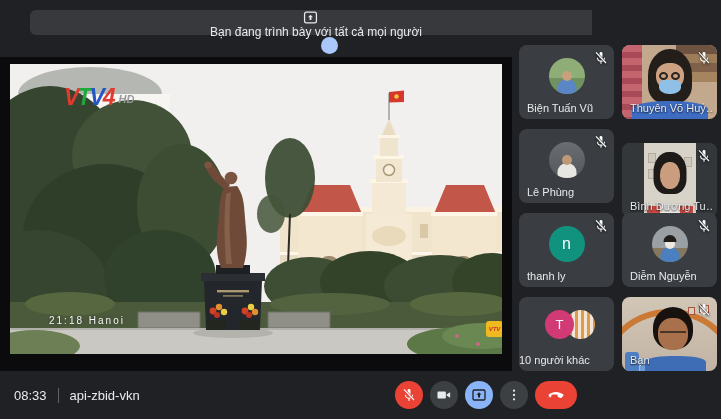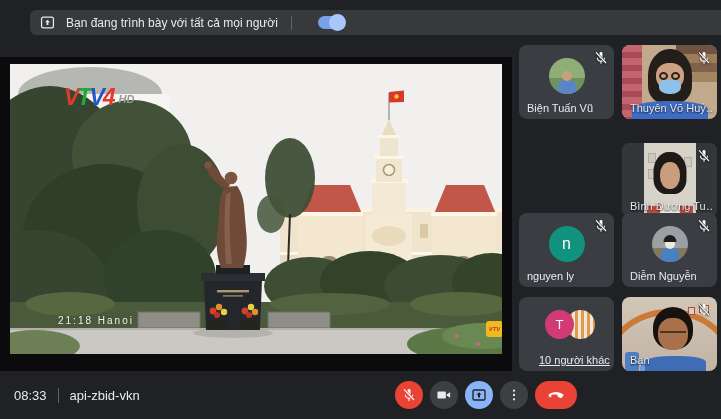--- a/index.html
+++ b/index.html
@@ -1,41 +1,41 @@
 <!DOCTYPE html>
 <html><head>
 <meta charset="utf-8">
 <style>
   * { margin:0; padding:0; box-sizing:border-box; }
   html,body { width:721px; height:419px; background:#202124; }
   .stage { position:relative; width:721px; height:419px; background:#202124; overflow:hidden;
            font-family:"Liberation Sans",sans-serif; color:#e8eaed; }
 
   
-  .banner { position:absolute; left:30px; top:10px; width:691px; height:25px;
+  .banner { position:absolute; left:30px; top:10px; width:562px; height:25px;
             background:#37393c; border-radius:6px 0 0 6px; display:flex; align-items:center;
-            padding-left:10px; font-size:12px; color:#e8eaed; }
+            padding-left:10px; font-size:12px; color:#e8eaed;flex-direction:column; }
   .banner .txt { white-space:nowrap; }
   .banner-icon { width:15px; height:15px; margin-right:11px; flex:0 0 auto; }
   .banner-divider { width:1px; height:14px; background:#5f6368; margin:0 13px; }
   .toggle { position:relative; width:26px; height:13px; border-radius:7px; background:#7aa0e8;
             margin-left:13px; cursor:pointer; }
   .toggle .knob { position:absolute; right:-2px; top:-2px; width:17px; height:17px;
                   border-radius:50%; background:#a9c7fb; }
 
   
   .present-black { position:absolute; left:0; top:57px; width:512px; height:314px; background:#0b0b0d; }
   .video { position:absolute; left:10px; top:7px; width:492px; height:290px; overflow:hidden; background:#efeeec; }
   .video svg { display:block; }
   .logo { position:absolute; left:54px; top:22px; display:flex; align-items:flex-start;
           font-style:italic; font-weight:bold; font-size:23px; letter-spacing:-2px; line-height:1; }
   .lg-r { color:#e23a2e; } .lg-g { color:#1fa83c; } .lg-b { color:#2457c5; }
   .logo .hd { font-size:11px; color:#96989b; font-style:italic; letter-spacing:0;
               margin-left:5px; margin-top:8px; font-weight:bold; }
-  .vclock { position:absolute; left:48px; top:251px; font-size:10px; letter-spacing:2px;
+  .vclock { position:absolute; left:39px; top:251px; font-size:10px; letter-spacing:2px;
             color:#f4f4f2; text-shadow:0 0 3px rgba(40,40,40,.7); }
   .vtv-bug { position:absolute; left:476px; top:257px; width:17px; height:16px; background:#f0b91f;
              border-radius:3px; display:flex; align-items:center; justify-content:center;
              font-size:6px; font-weight:bold; color:#c0392b; font-style:italic; }
 
   
   .tile { position:absolute; width:95px; height:74px; border-radius:8px; background:#3a3d41;
           overflow:hidden; cursor:pointer; }
   .tile .name { position:absolute; left:8px; bottom:5px; font-size:11px; color:#e8eaed;
                 white-space:nowrap; max-width:84px; overflow:hidden; z-index:6; }
@@ -315,20 +315,34 @@
     <svg class="micoff" viewBox="0 0 24 24">
       <rect x="9.8" y="3" width="4.4" height="10" rx="2.2" fill="#fff"></rect>
       <path d="M6.8 11.5a5.2 5.2 0 0 0 10.4 0" fill="none" stroke="#fff" stroke-width="1.6"></path>
       <line x1="12" y1="16.7" x2="12" y2="20.5" stroke="#fff" stroke-width="1.6"></line>
       <line x1="4.5" y1="3.5" x2="19.5" y2="19.5" stroke="#3a3d41" stroke-width="3.4"></line>
       <line x1="4.5" y1="3.5" x2="19.5" y2="19.5" stroke="#fff" stroke-width="1.7"></line>
     </svg>
     <span class="name">Biện Tuấn Vũ</span>
   </div>
 
+  <div class="tile" style="left:519px;top:129px;">
+    <div class="avatar" style="background:linear-gradient(180deg,#6a6e72,#54585c);">
+      <div class="av-body" style="background:#e8e6e2;"></div>
+        <div class="av-head" style="background:#bd9a76;"></div>
+    </div>
+    <svg class="micoff" viewBox="0 0 24 24">
+      <rect x="9.8" y="3" width="4.4" height="10" rx="2.2" fill="#fff"></rect>
+      <path d="M6.8 11.5a5.2 5.2 0 0 0 10.4 0" fill="none" stroke="#fff" stroke-width="1.6"></path>
+      <line x1="12" y1="16.7" x2="12" y2="20.5" stroke="#fff" stroke-width="1.6"></line>
+      <line x1="4.5" y1="3.5" x2="19.5" y2="19.5" stroke="#3a3d41" stroke-width="3.4"></line>
+      <line x1="4.5" y1="3.5" x2="19.5" y2="19.5" stroke="#fff" stroke-width="1.7"></line>
+    </svg>
+    <span class="name">Lê Phùng</span>
+  </div>
 
   <div class="tile video-tile" style="left:622px;top:143px;">
     <div>
       <div class="b-bg"></div>
       <div class="b-strip"></div>
       <div class="b-frame" style="left:26px;top:10px;"></div>
       <div class="b-frame" style="left:26px;top:26px;"></div>
       <div class="b-frame" style="left:62px;top:14px;"></div>
       <div class="b-hair"></div>
         <div class="b-face"></div>
@@ -348,21 +362,21 @@
     <div class="avatar" style="background:#11927e;">
       <span class="initial">n</span>
     </div>
     <svg class="micoff" viewBox="0 0 24 24">
       <rect x="9.8" y="3" width="4.4" height="10" rx="2.2" fill="#fff"></rect>
       <path d="M6.8 11.5a5.2 5.2 0 0 0 10.4 0" fill="none" stroke="#fff" stroke-width="1.6"></path>
       <line x1="12" y1="16.7" x2="12" y2="20.5" stroke="#fff" stroke-width="1.6"></line>
       <line x1="4.5" y1="3.5" x2="19.5" y2="19.5" stroke="#3a3d41" stroke-width="3.4"></line>
       <line x1="4.5" y1="3.5" x2="19.5" y2="19.5" stroke="#fff" stroke-width="1.7"></line>
     </svg>
-    <span class="name">nguyen ly</span>
+    <span class="name">thanh ly</span>
   </div>
 
   <div class="tile" style="left:622px;top:213px;text-decoration:underline;">
     <div class="avatar" style="background:linear-gradient(180deg,#9aa0a4 0 60%,#86785f 60%);">
       <div class="av-body" style="background:#4a7fc0;"></div>
       <div class="av-head" style="background:#efe9e2;"></div>
       <div class="av-hair"></div>
     </div>
     <svg class="micoff" viewBox="0 0 24 24">
       <rect x="9.8" y="3" width="4.4" height="10" rx="2.2" fill="#fff"></rect>
@@ -372,21 +386,21 @@
       <line x1="4.5" y1="3.5" x2="19.5" y2="19.5" stroke="#fff" stroke-width="1.7"></line>
     </svg>
     <span class="name">Diễm Nguyễn</span>
   </div>
 
   <div class="tile" style="left:519px;top:297px;">
     <div class="g-av g1">
       <span>T</span>
     </div>
     <div class="g-av g2"></div>
-    <span class="name" style="left:20px;text-decoration:underline;">10 người khác</span>
+    <span class="name" style="left:0;">10 người khác</span>
   </div>
 
   <div class="tile video-tile" style="left:622px;top:297px;">
     <div>
       <div class="c-bg"></div>
         <div class="c-arch"></div>
       <div class="c-frame" style="right:8px;top:8px;left:auto;"></div>
       <div class="c-frame" style="right:22px;top:10px;left:auto;width:7px;"></div>
       <div class="c-blue"></div>
         <div class="c-blue2"></div>

